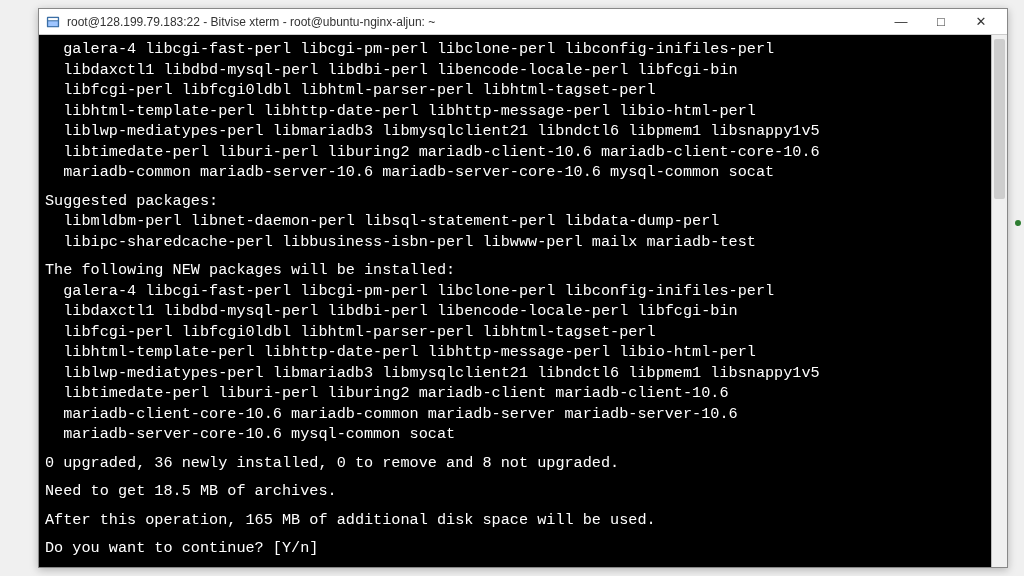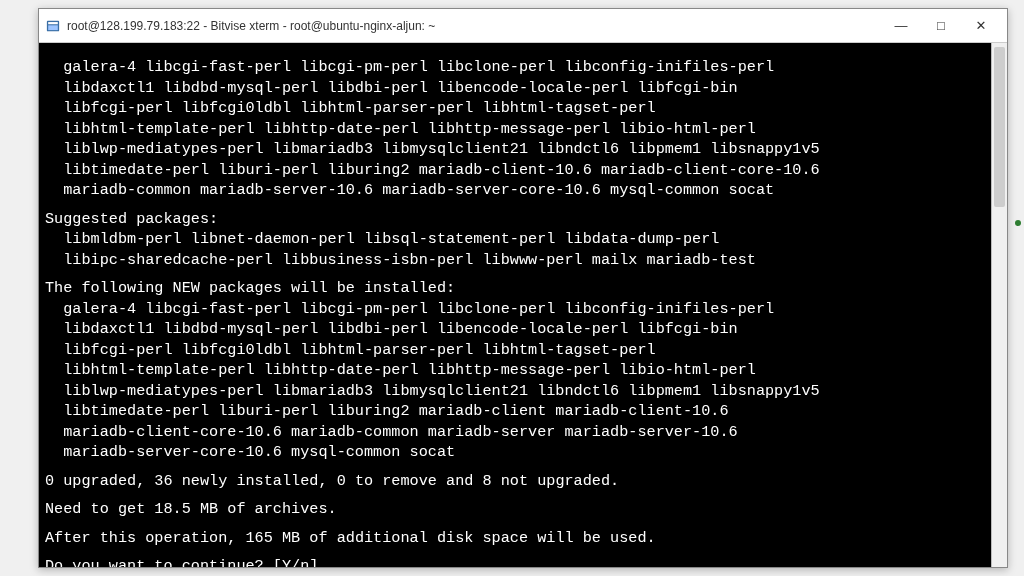--- a/index.html
+++ b/index.html
@@ -17,21 +17,21 @@
     left: 38px;
     right: 16px;
     bottom: 8px;
     background: #000;
     border: 1px solid #888;
     box-shadow: 0 2px 8px rgba(0,0,0,.25);
     display: flex;
     flex-direction: column;
   }
   .titlebar {
-    height: 34px;
+    height: 26px;
     background: #fff;
     display: flex;
     align-items: center;
     padding: 0 6px;
     font-size: 12px;
     color: #333;
     border-bottom: 1px solid #ccc;
   }
   .titlebar .icon {
     width: 16px;
@@ -61,21 +61,21 @@
     background: #000;
     overflow: hidden;
   }
   .terminal {
     flex: 1;
     background: #000;
     color: #fff;
     font-family: "Consolas", "Courier New", monospace;
     font-size: 15.2px;
     line-height: 20.5px;
-    padding: 14px 6px 4px 6px;
+    padding: 4px 6px 4px 6px;
     white-space: pre;
     overflow: hidden;
   }
   .scrollbar-area {
     width: 16px;
     background: #f0f0f0;
     position: relative;
     border-left: 1px solid #bbb;
   }
   .scrollbar-thumb {

